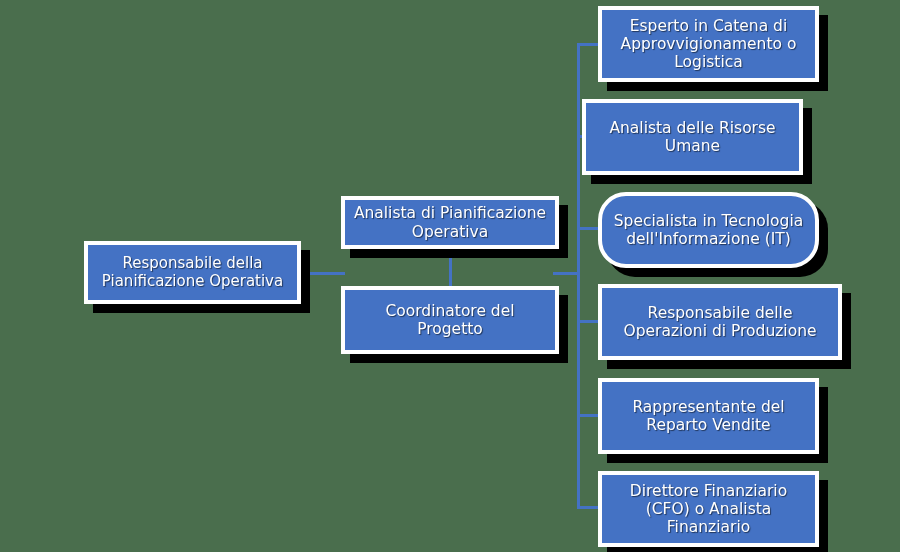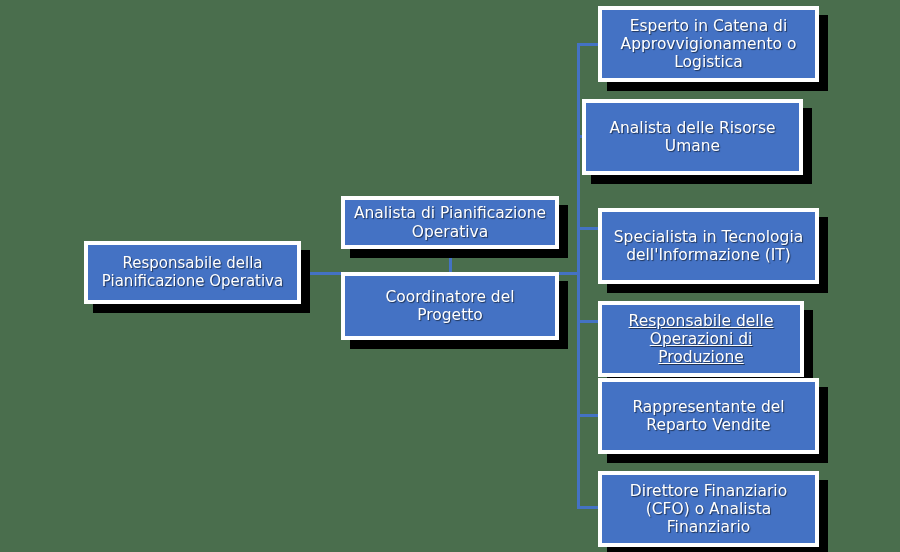--- a/index.html
+++ b/index.html
@@ -73,37 +73,37 @@
   <div class="line h" style="left:577px; top:506px; width:24px;"></div>
 
   <div class="node root" style="left:84px; top:241px; width:217px; height:63px;">
     <span class="node-label">Responsabile della Pianificazione Operativa</span>
   </div>
 
   <div class="node mid" style="left:341px; top:196px; width:218px; height:53px;">
     <span class="node-label">Analista di Pianificazione Operativa</span>
   </div>
 
-  <div class="node mid" style="left:341px; top:272px; width:218px; height:68px;">
+  <div class="node mid" style="left:341px; top:286px; width:218px; height:68px;">
     <span class="node-label">Coordinatore del Progetto</span>
   </div>
 
   <div class="node leaf" style="left:598px; top:6px; width:221px; height:76px;">
     <span class="node-label">Esperto in Catena di Approvvigionamento o Logistica</span>
   </div>
 
   <div class="node leaf" style="left:582px; top:99px; width:221px; height:76px;">
     <span class="node-label">Analista delle Risorse Umane</span>
   </div>
 
-  <div class="node leaf" style="left:598px; top:208px; width:221px; height:76px;">
+  <div class="node leaf" style="left:598px; top:192px; width:221px; height:76px;border-radius:28px;">
     <span class="node-label">Specialista in Tecnologia dell'Informazione (IT)</span>
   </div>
 
-  <div class="node leaf" style="left:598px; top:301px; width:206px; height:76px;text-decoration:underline;">
+  <div class="node leaf" style="left:598px; top:284px; width:244px; height:76px;">
     <span class="node-label">Responsabile delle Operazioni di Produzione</span>
   </div>
 
   <div class="node leaf" style="left:598px; top:471px; width:221px; height:76px;">
     <span class="node-label">Direttore Finanziario (CFO) o Analista Finanziario</span>
   </div>
 
   <div class="node leaf" style="left:598px; top:378px; width:221px; height:76px;">
     <span class="node-label">Rappresentante del Reparto Vendite</span>
   </div>

